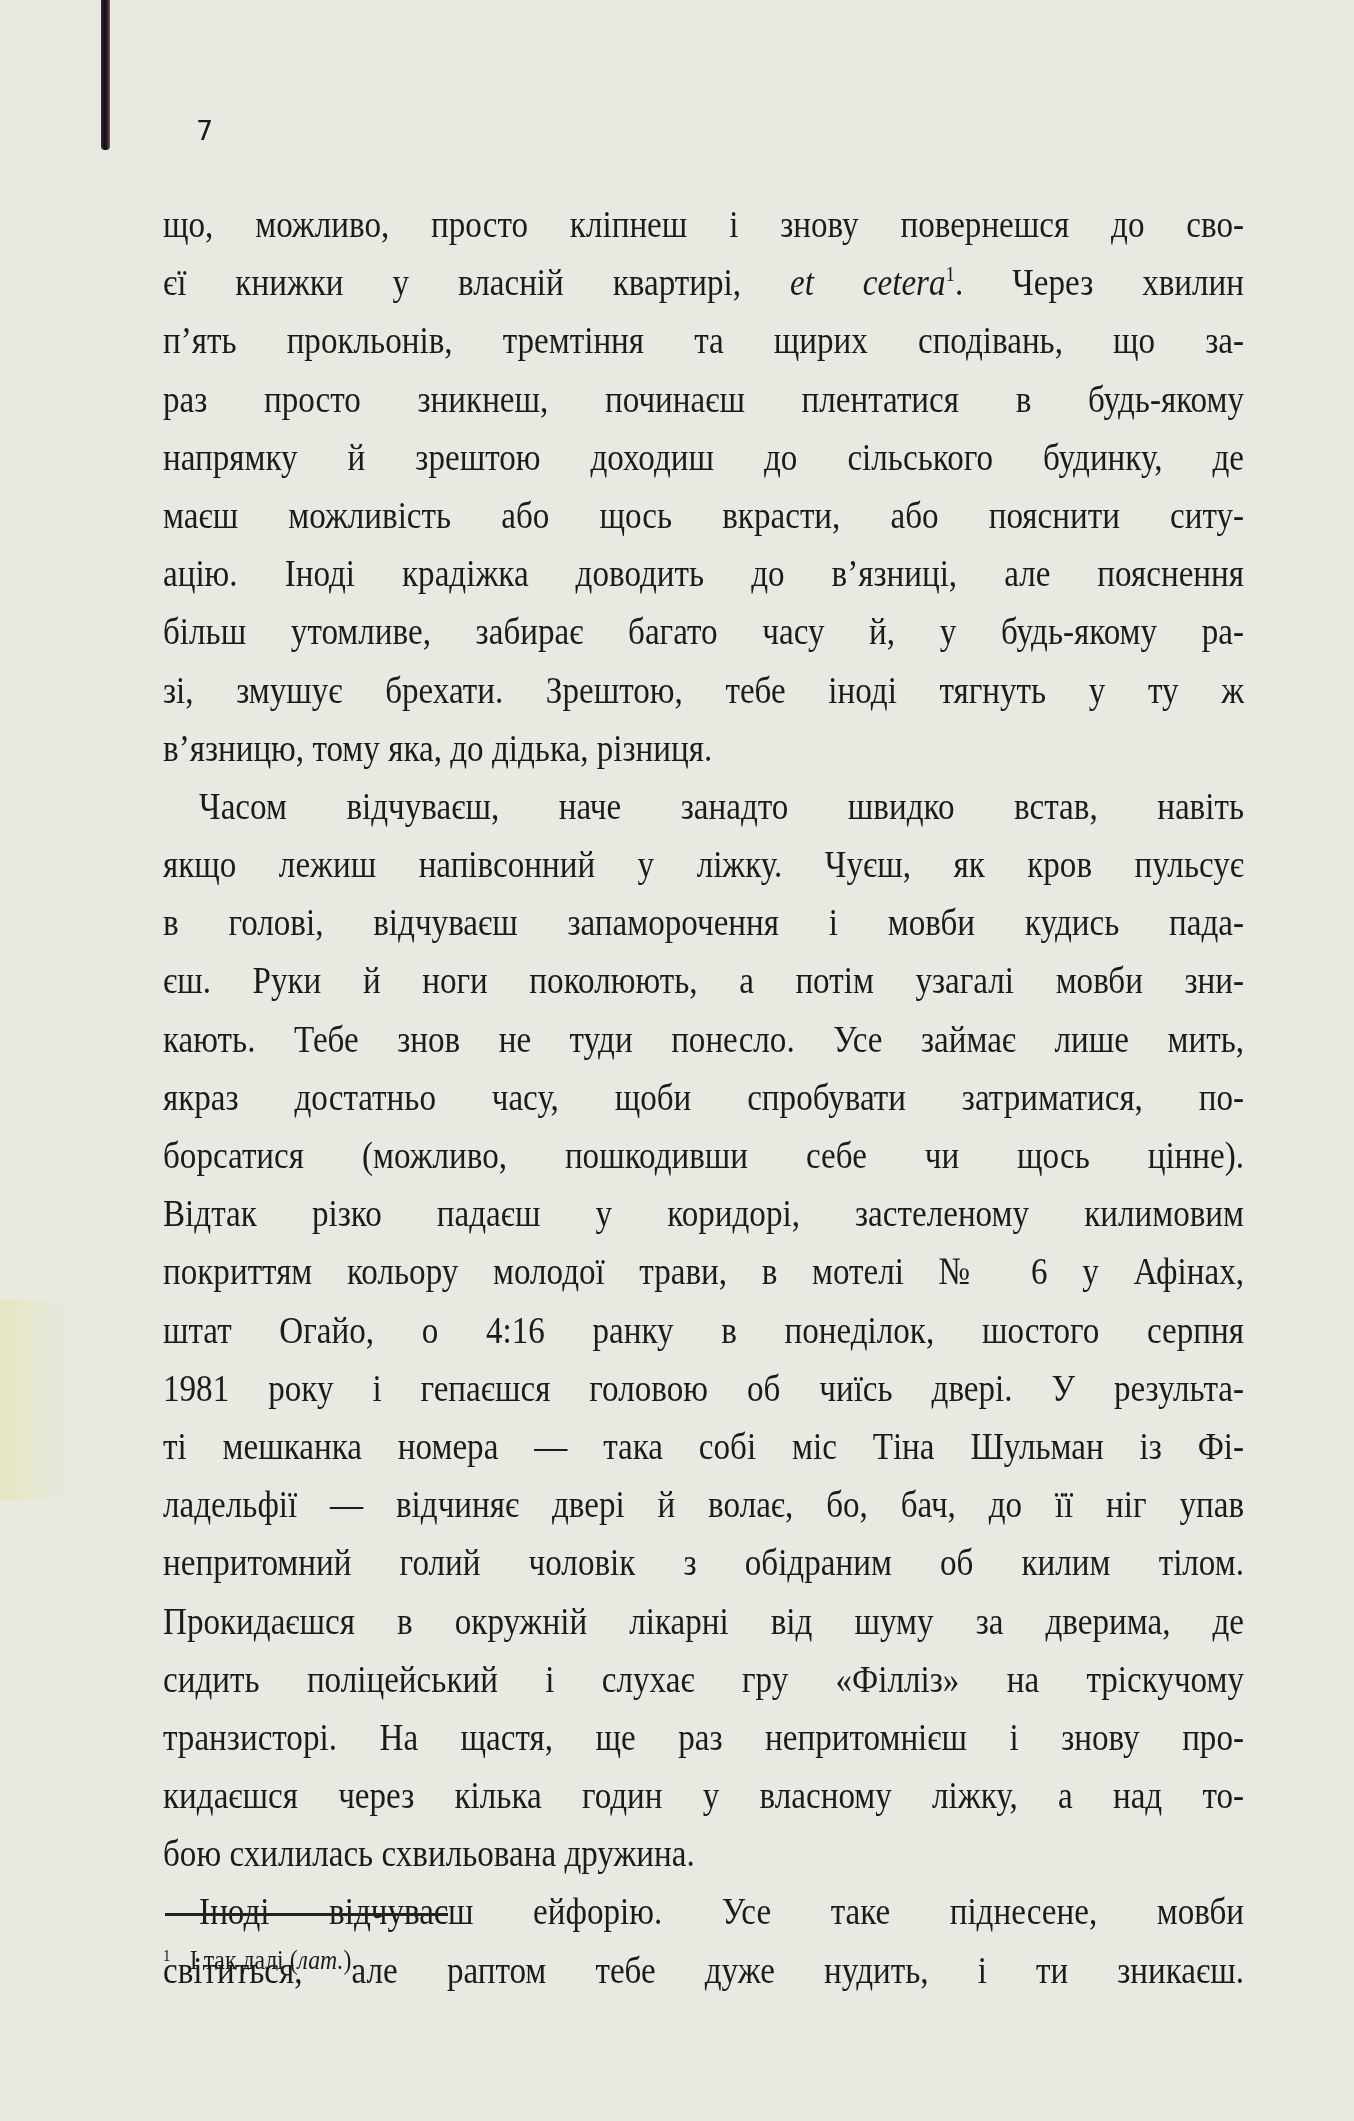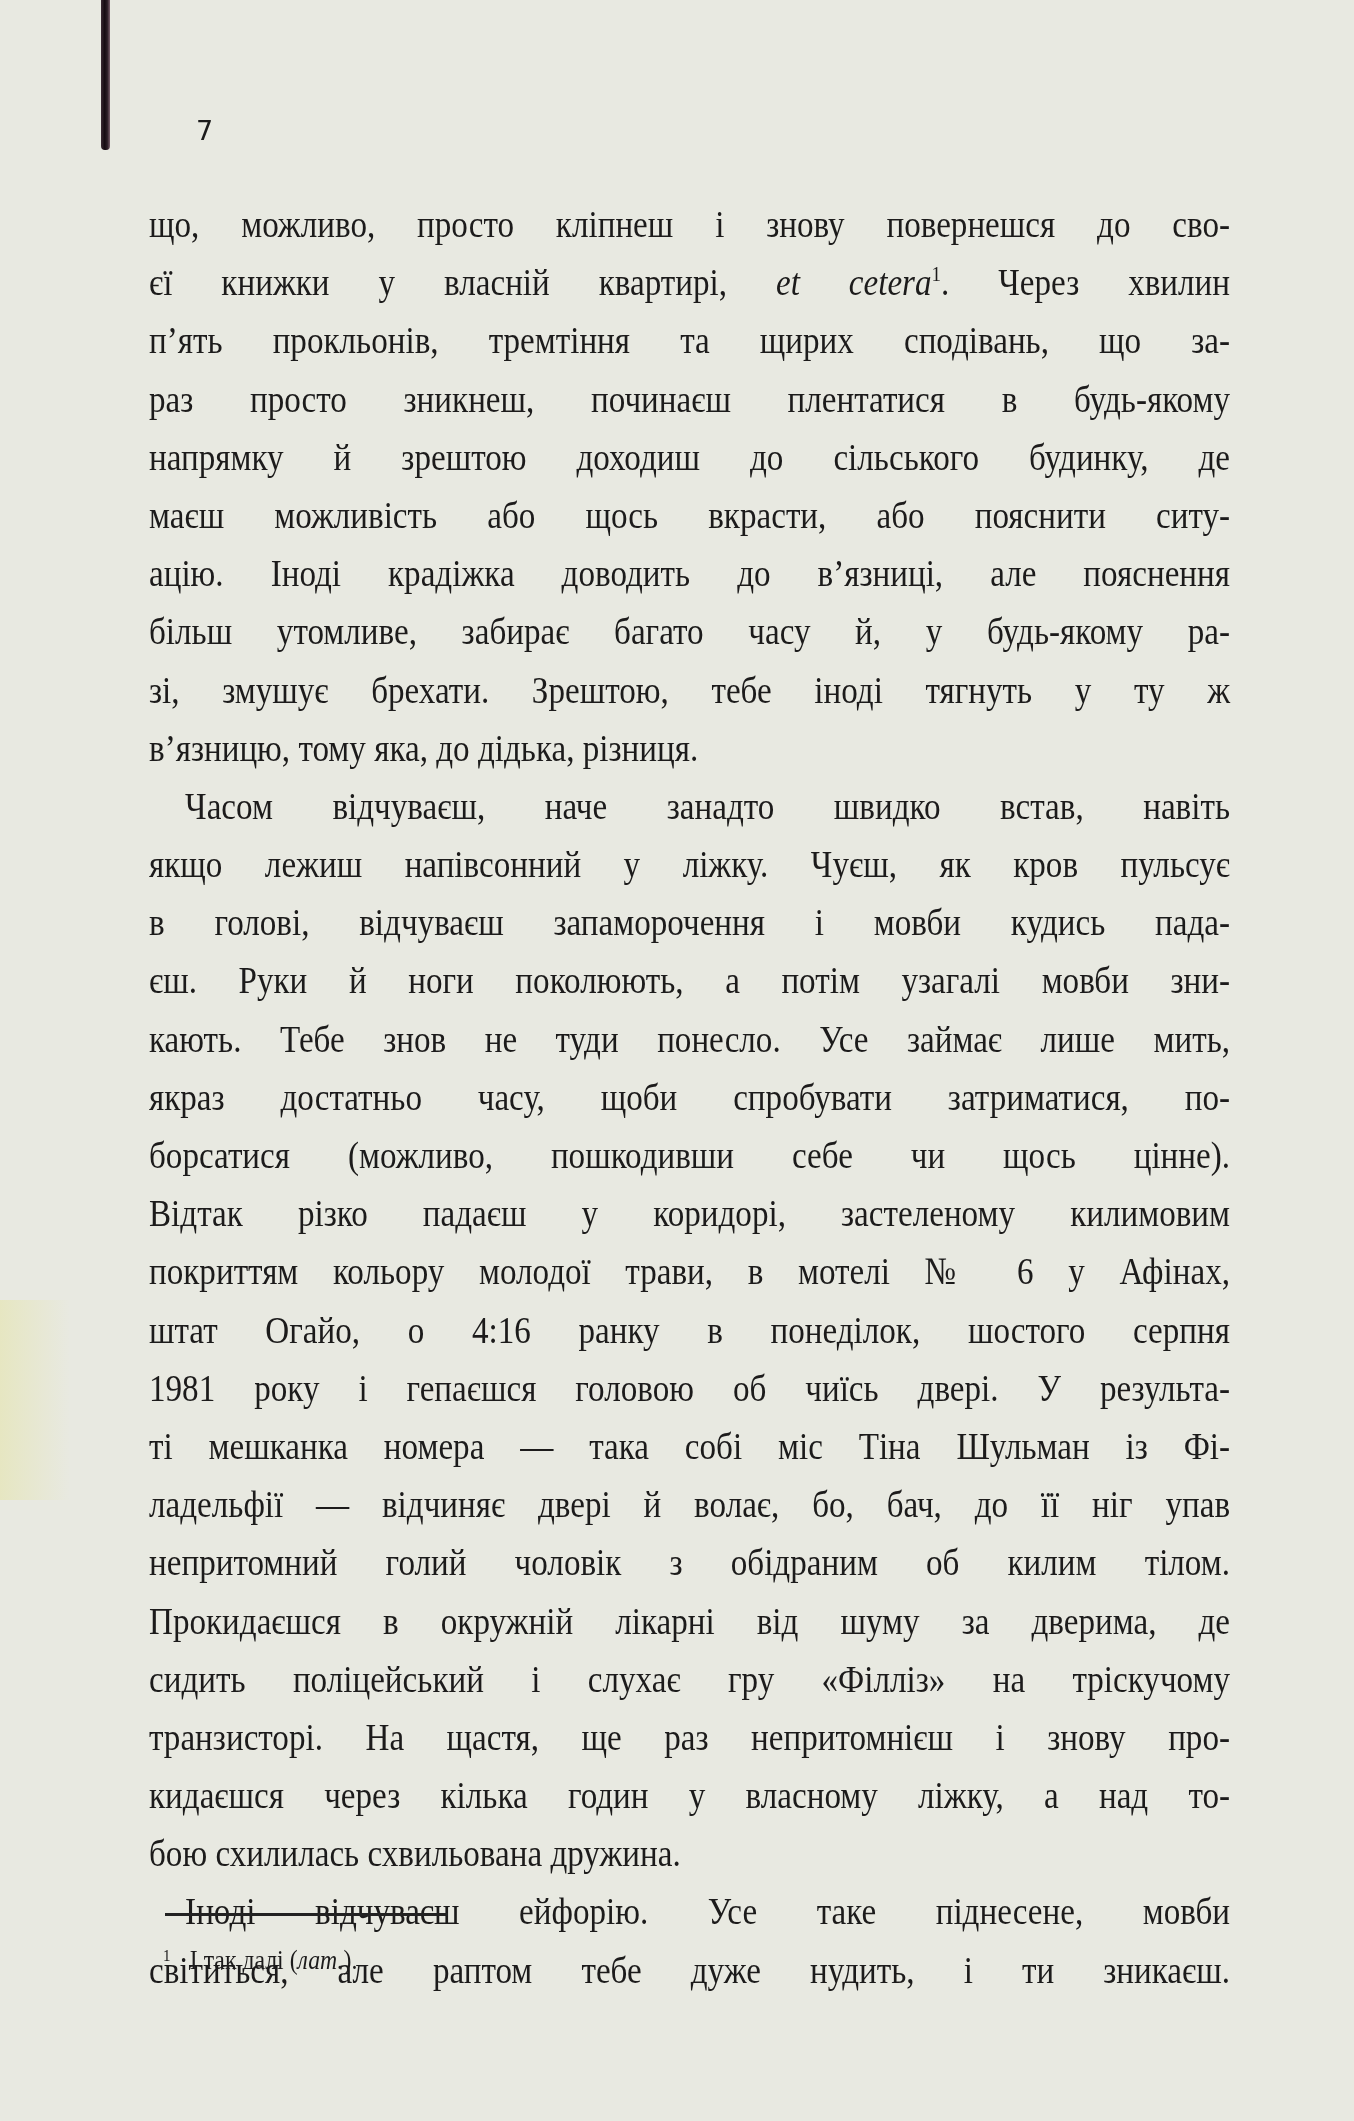--- a/index.html
+++ b/index.html
@@ -40,21 +40,21 @@
   .page-number {
     position: absolute;
     left: 196px; top: 115px;
     font-family: "DejaVu Sans", sans-serif;
     font-size: 27px;
     letter-spacing: 1px;
     color: #1b1b1b;
   }
   .text-block {
     position: absolute;
-    left: 149px; top: 195px;
+    left: 163px; top: 195px;
     width: 1081px;
   }
   .line {
     height: 58.2px;
     line-height: 58.2px;
     font-size: 38.5px;
     white-space: nowrap;
     text-align: justify;
     text-align-last: justify;
     transform: scaleX(0.86);

